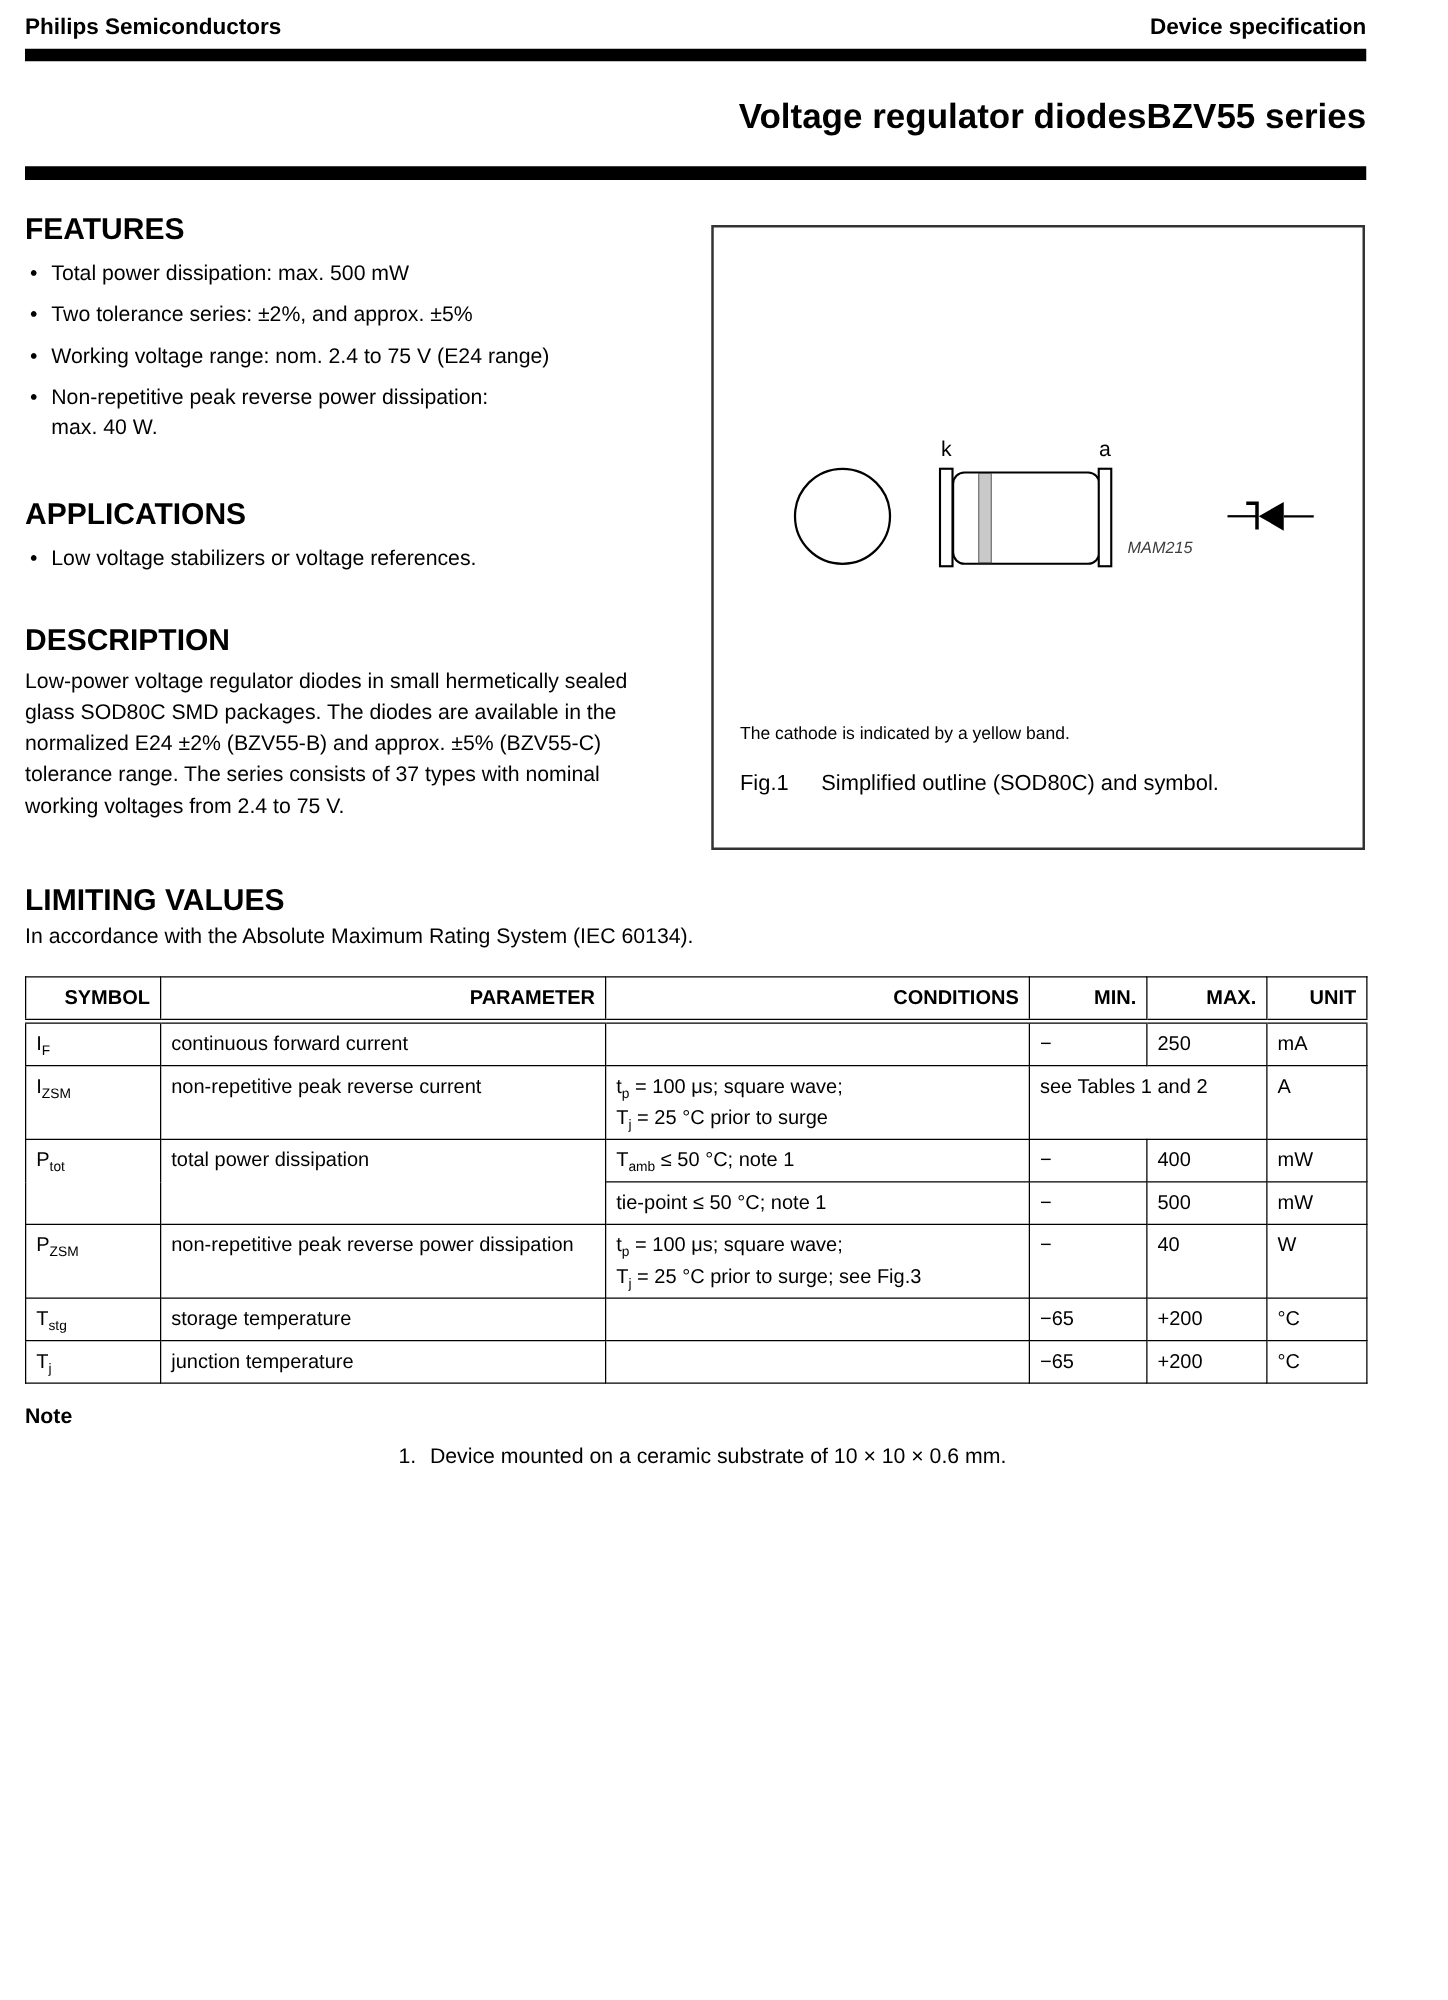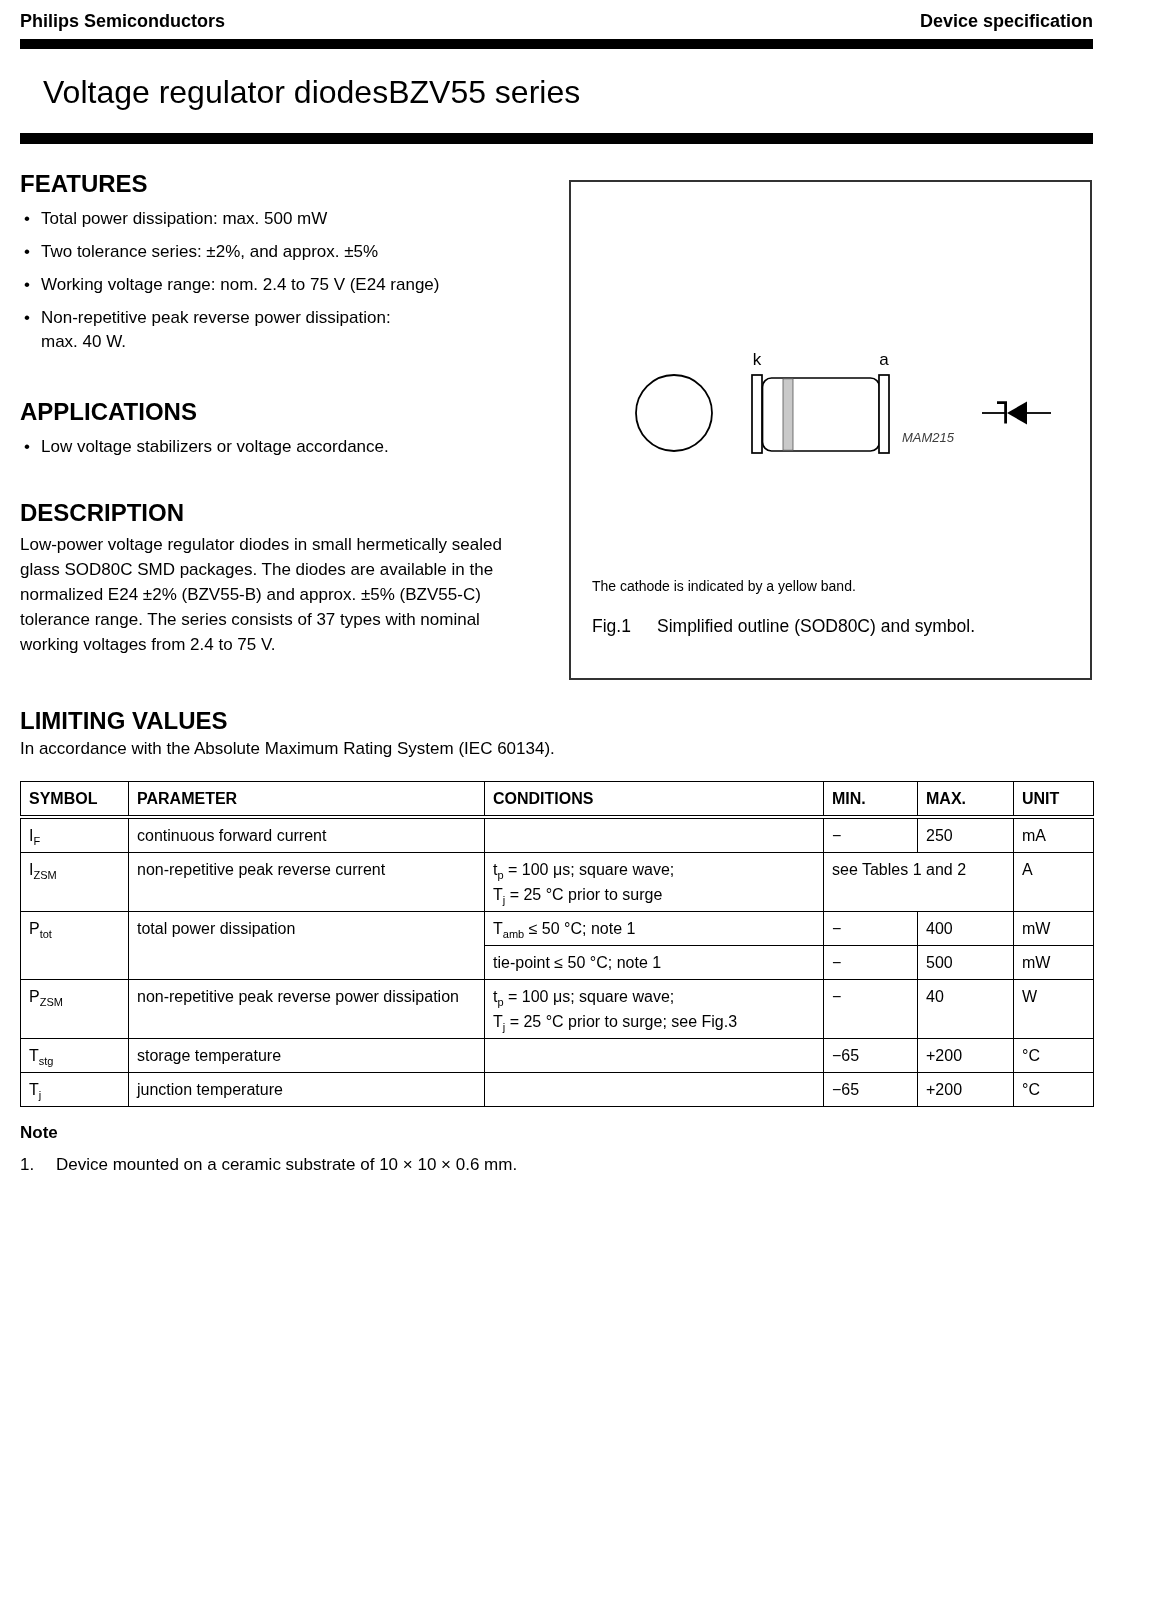--- a/index.html
+++ b/index.html
@@ -6,22 +6,22 @@
   body {
     width:1158px; height:1600px; overflow:hidden;
     font-family:"Liberation Sans", sans-serif; color:#000;
   }
   .page { position:relative; width:1158px; height:1600px;border-radius:31px; }
   .content { margin-left:20px; width:1073px; }
 
   .masthead { display:flex; justify-content:space-between; padding-top:10px;
               font-size:18px; font-weight:bold; line-height:22px; }
   .bar  { height:10px; background:#000; margin-top:7px; }
-  .title-row { display:flex; justify-content:flex-start; align-items:baseline;
-               margin-top:28px; font-size:32px; font-weight:normal; line-height:31px; }
+  .title-row { display:flex; justify-content:flex-end; align-items:baseline;
+               margin-top:28px; font-size:28px; font-weight:bold; line-height:31px; }
   .title-row .t-left { margin-left:23px; }
   .bar2 { height:11px; margin-top:25px; }
 
   .main { position:relative; height:558px; }
   .left-col { width:524px; }
   h2 { font-size:24px; font-weight:bold; margin:0; line-height:21px; }
   .features-h { padding-top:29px; }
   .apps-h { padding-top:38px; }
   .desc-h { padding-top:34px; }
   ul.blist { list-style:none; margin:13px 0 0 0; padding:0; font-size:17px; }
@@ -35,25 +35,25 @@
   .fig-note { position:absolute; left:21px; top:396px; font-size:14px; }
   .fig-caption { position:absolute; left:21px; top:434px; font-size:17.5px; display:flex; }
   .fig-caption .figno { width:65px; }
 
   .lv-h { margin-top:8px; }
   p.intro { font-size:17px; margin:7px 0 21px 0; line-height:22px; }
 
   table.lv { border-collapse:collapse; width:1073px; font-size:16px; table-layout:fixed; }
   table.lv th, table.lv td { border:1px solid #000; padding:4px 8px; line-height:25px;
                              vertical-align:top; text-align:left; overflow:hidden; }
-  table.lv thead th { text-align:left; font-weight:bold; border-bottom:4px double #000; }
+  table.lv thead th { text-align:right; font-weight:bold; border-bottom:4px double #000; }
   table.lv sub { font-size:11px; line-height:0; }
 
   .note-h { font-size:17px; font-weight:bold; margin-top:16px; line-height:20px; }
-  .note-item { font-size:17px; margin-top:11px; line-height:22px; }
+  .note-item { font-size:17px; margin-top:11px; line-height:22px;text-align:center; }
   .note-num { display:inline-block; width:36px; }
 
   .footer { position:absolute; top:1516px; left:20px; width:1073px; font-size:17px; }
   .footer .page-num { position:absolute; left:0; right:0; text-align:center; }
 
   svg text { font-family:"Liberation Sans", sans-serif; }
 </style>
 </head>
 <body>
 
@@ -78,21 +78,21 @@
         <ul class="blist">
           <li><span>Total power dissipation: max. 500 mW</span></li>
           <li><span>Two tolerance series: ±2%, and approx. ±5%</span></li>
           <li><span>Working voltage range: nom. 2.4 to 75 V (E24 range)</span></li>
           <li><span>Non-repetitive peak reverse power dissipation:
 max. 40 W.</span></li>
         </ul>
 
         <h2 class="apps-h">APPLICATIONS</h2>
         <ul class="blist">
-          <li><span>Low voltage stabilizers or voltage accordance.</span></li>
+          <li><span>Low voltage stabilizers or voltage references.</span></li>
         </ul>
 
         <h2 class="desc-h">DESCRIPTION</h2>
         <p class="desc">Low-power voltage regulator diodes in small hermetically sealed glass SOD80C SMD packages. The diodes are available in the normalized E24 ±2% (BZV55-B) and approx. ±5% (BZV55-C) tolerance range. The series consists of 37 types with nominal working voltages from 2.4 to 75 V.</p>
       </div>
 
       <div class="figure-box">
         <svg width="519" height="496" viewBox="0 0 519 496">
           <circle cx="103" cy="231" r="38" fill="#fff" stroke="#000" stroke-width="1.8"></circle>
 

